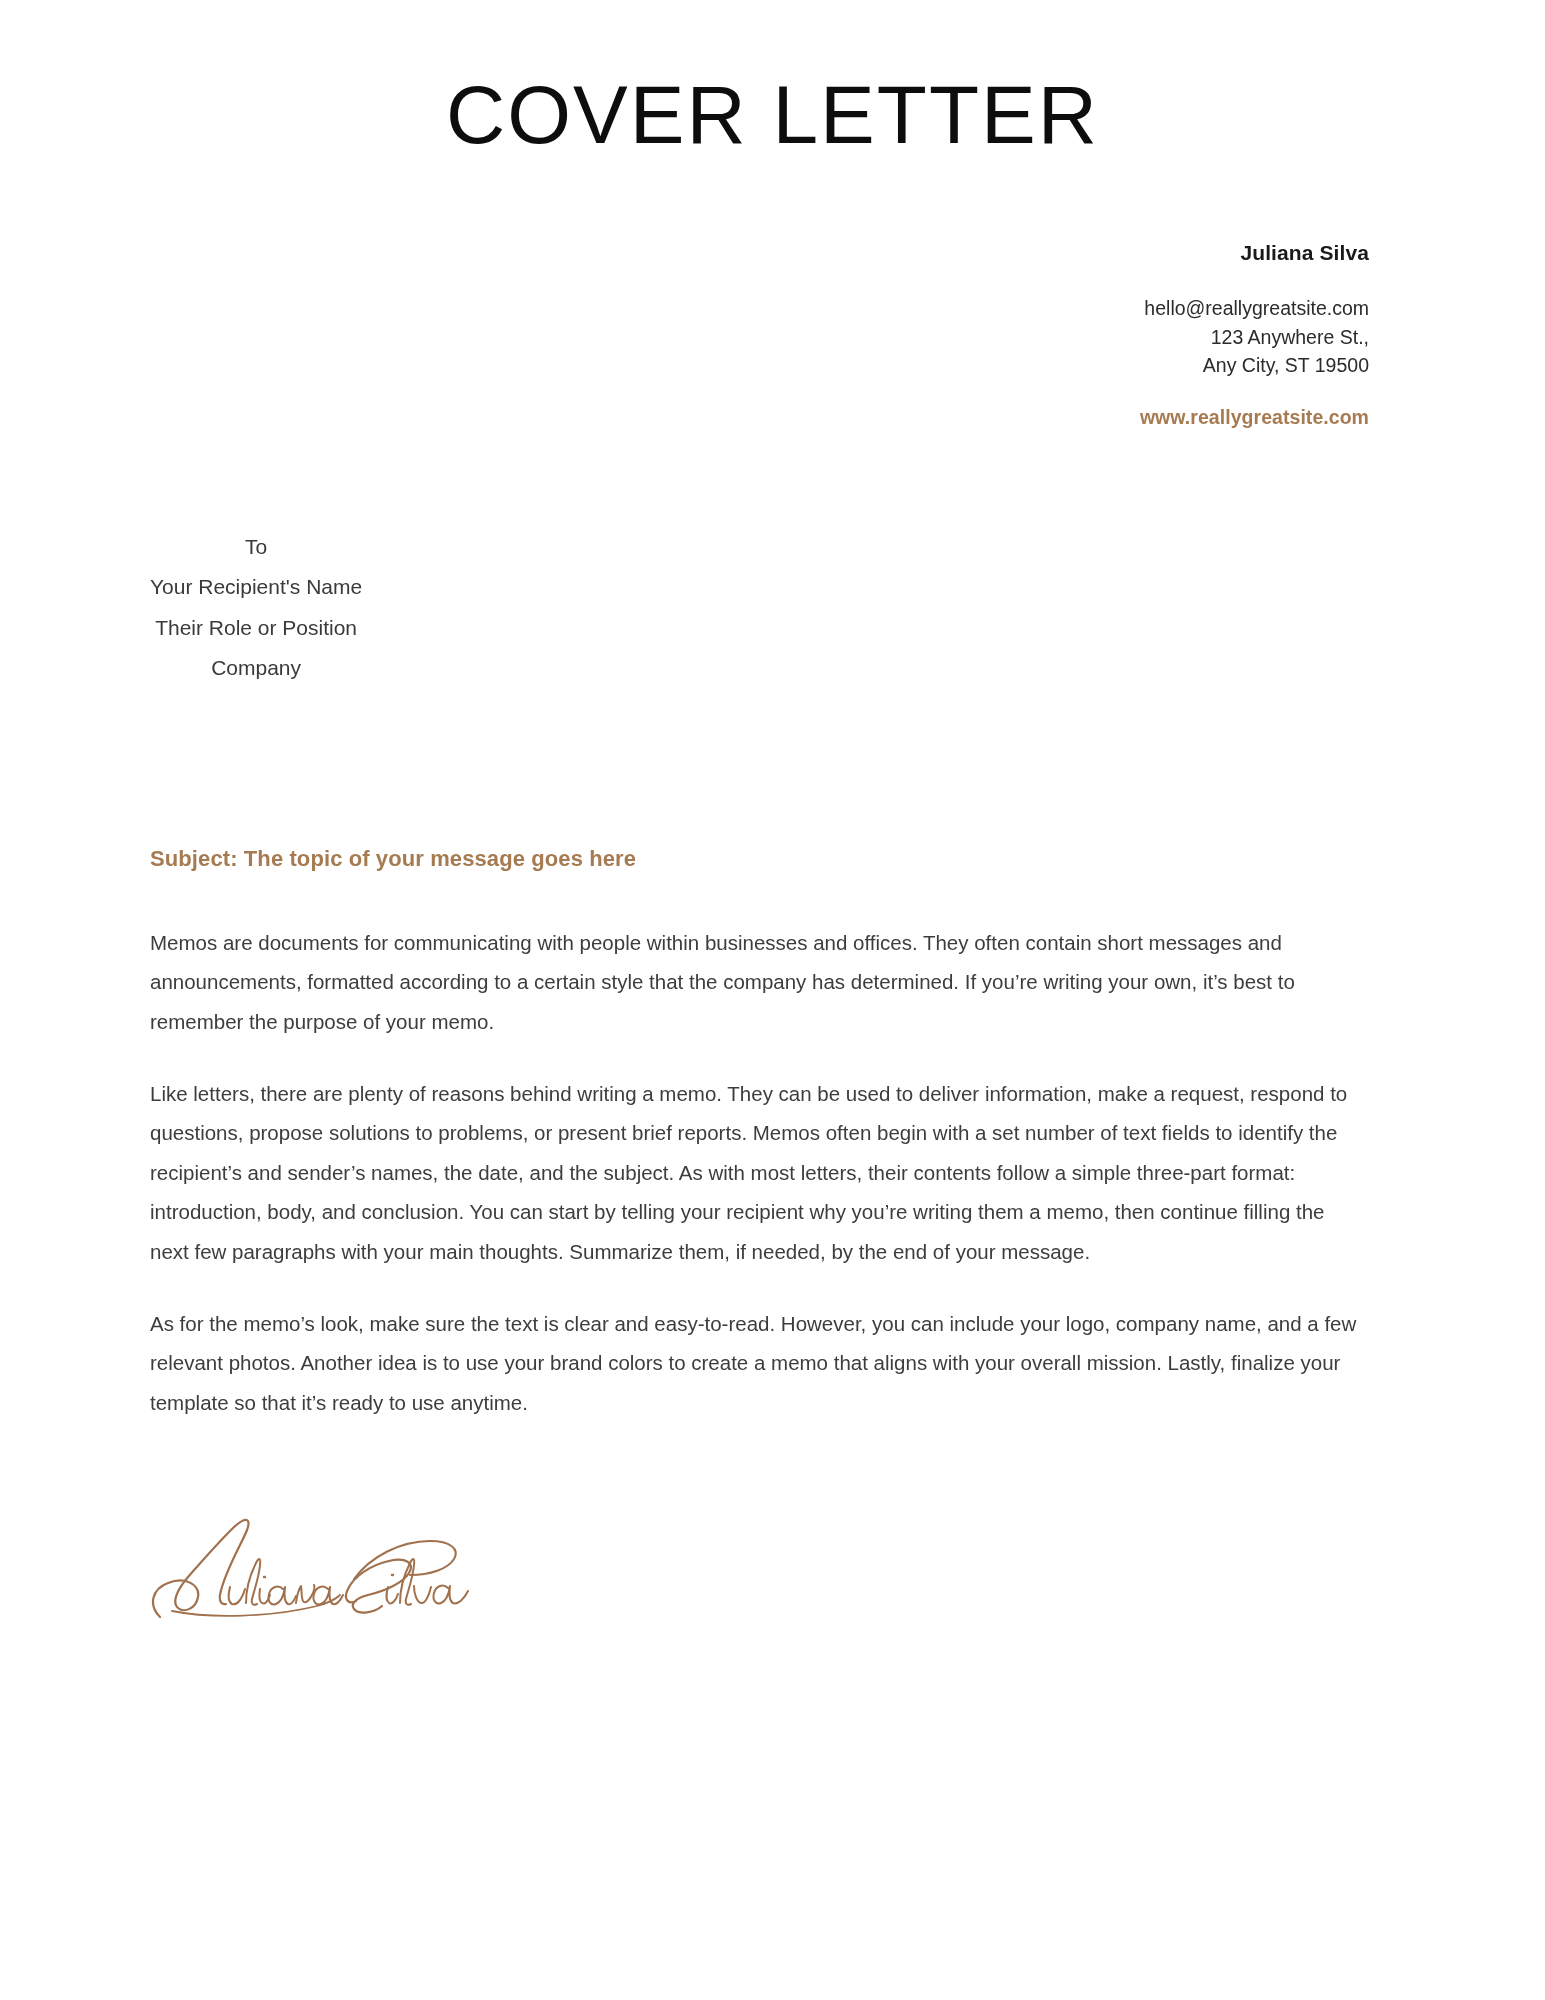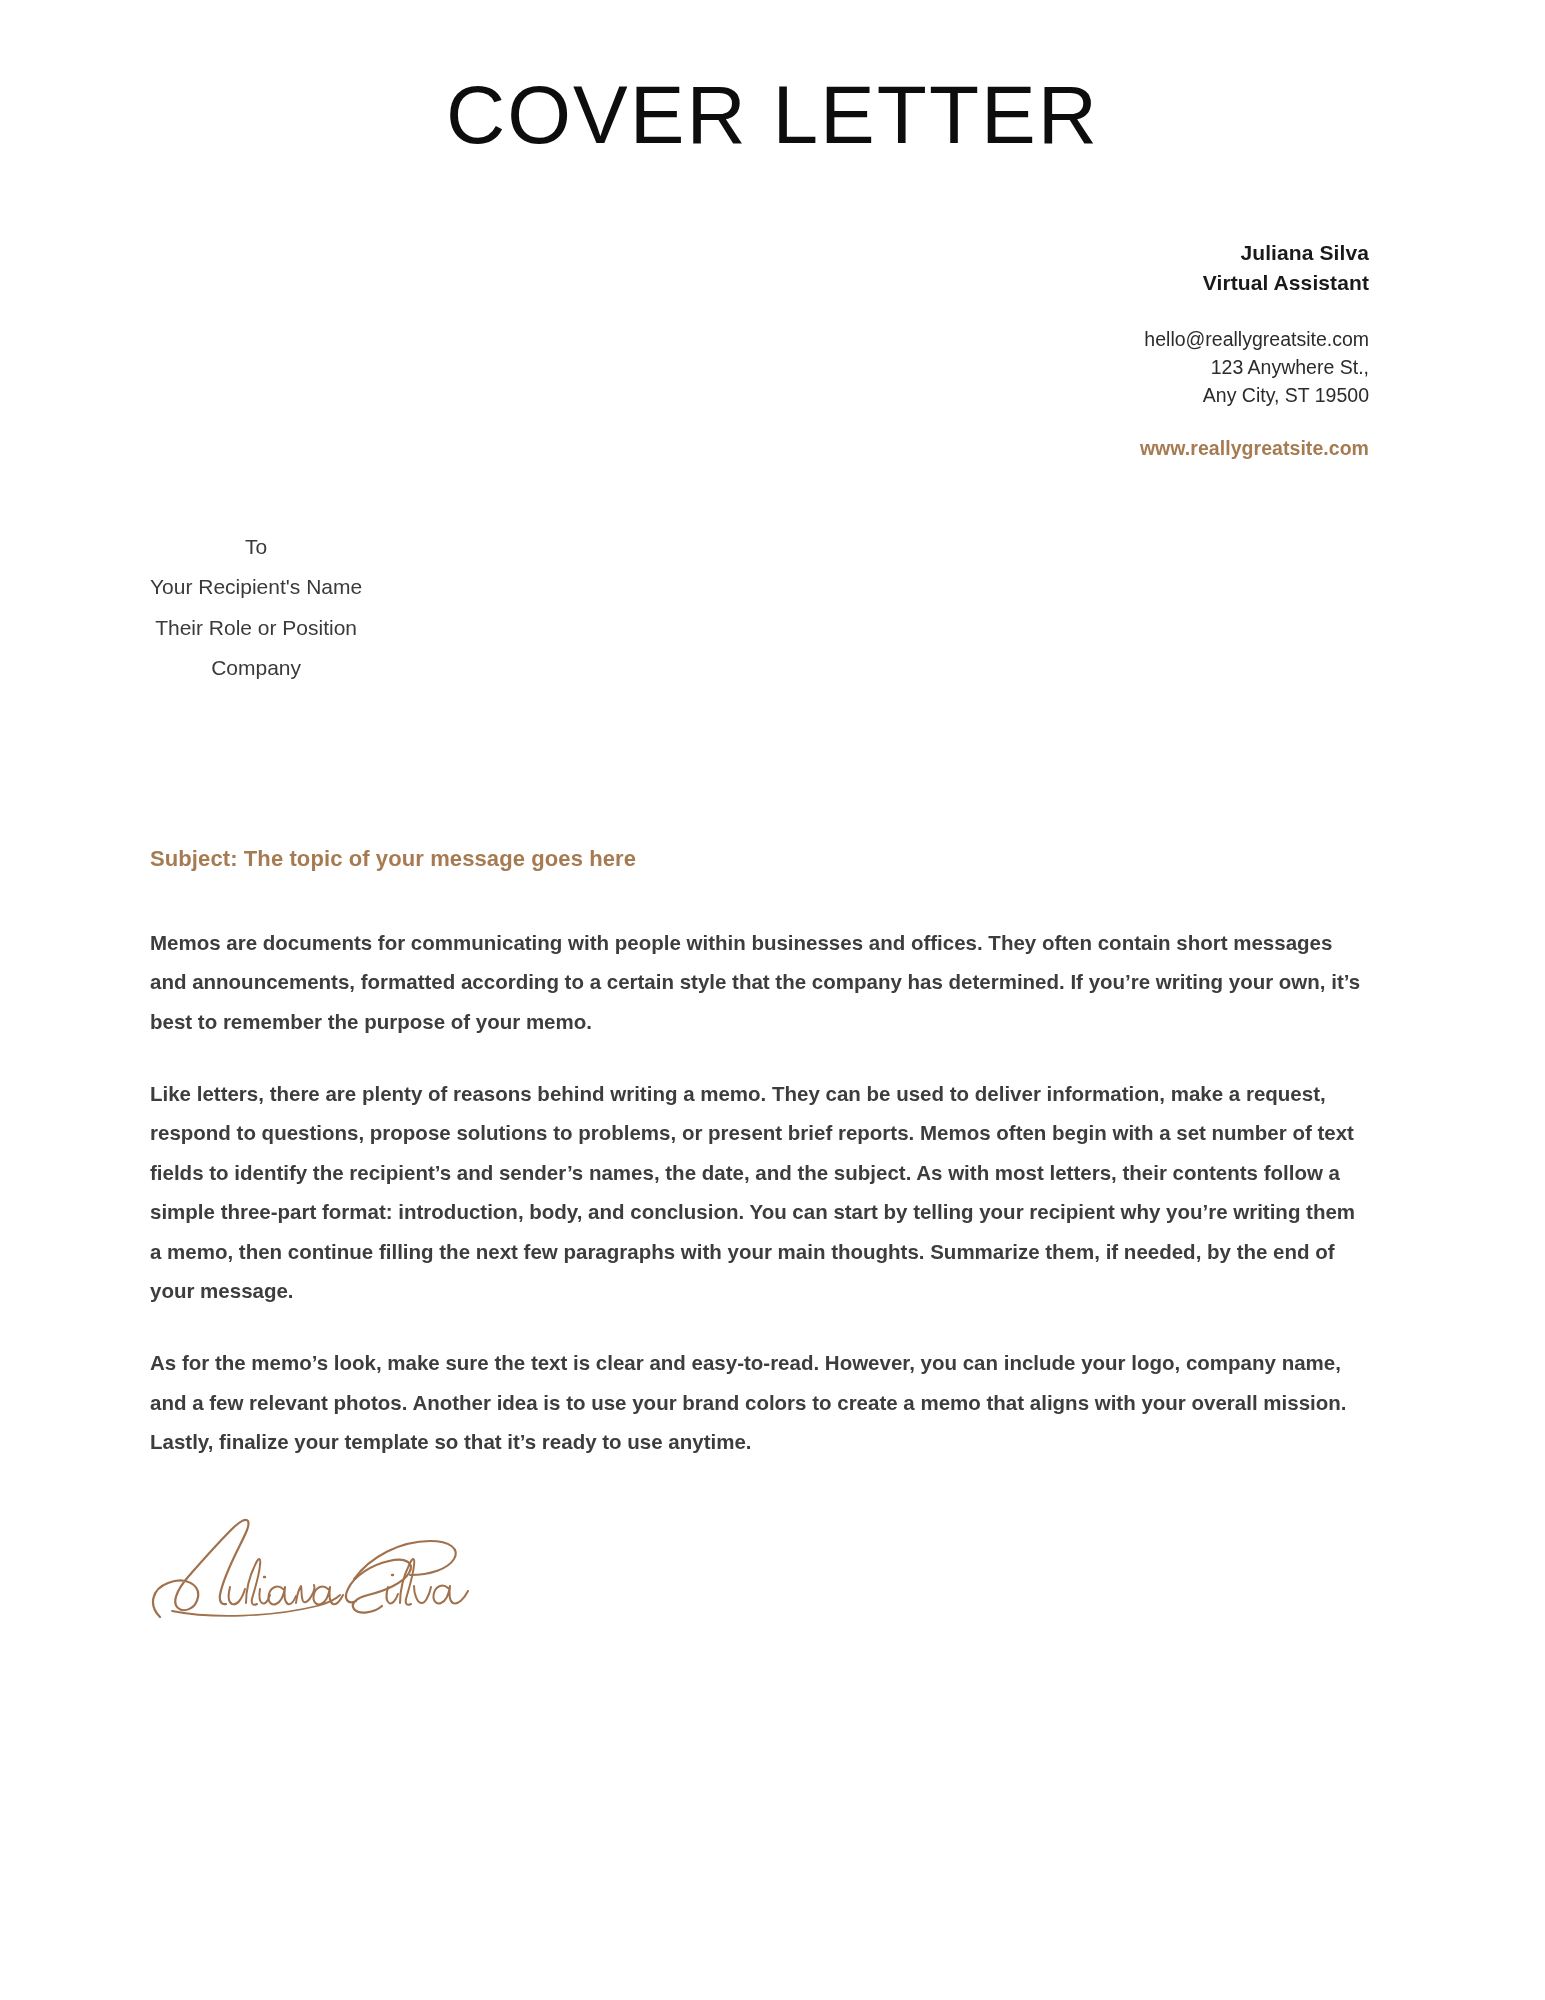--- a/index.html
+++ b/index.html
@@ -98,21 +98,21 @@
 
   
   .body-block {
     position: absolute;
     top: 923px;
     left: 150px;
     width: 1218px;
   }
   .body-par {
     font-size: 20.5px;
-    font-weight: 700;
+    font-weight: 400;
     color: #3d3d3d;
     line-height: 1.92;
     margin: 0 0 33px 0;
     text-align: left;
   }
   .body-par:last-child { margin-bottom: 0; }
 
   
   .signature {
     position: absolute;
@@ -125,21 +125,20 @@
 </style>
 </head>
 <body>
 
 <div class="page">
 
   <div class="doc-title">COVER LETTER</div>
 
   <div class="sender-block">
     <div class="sender-name">Juliana Silva</div>
-    <div class="sender-role">Virtual Assistant</div>
 
     <div class="sender-contact">
       <div>hello@reallygreatsite.com</div>
       <div>123 Anywhere St.,</div>
       <div>Any City, ST 19500</div>
     </div>
 
     <div class="sender-site">www.reallygreatsite.com</div>
   </div>
 

